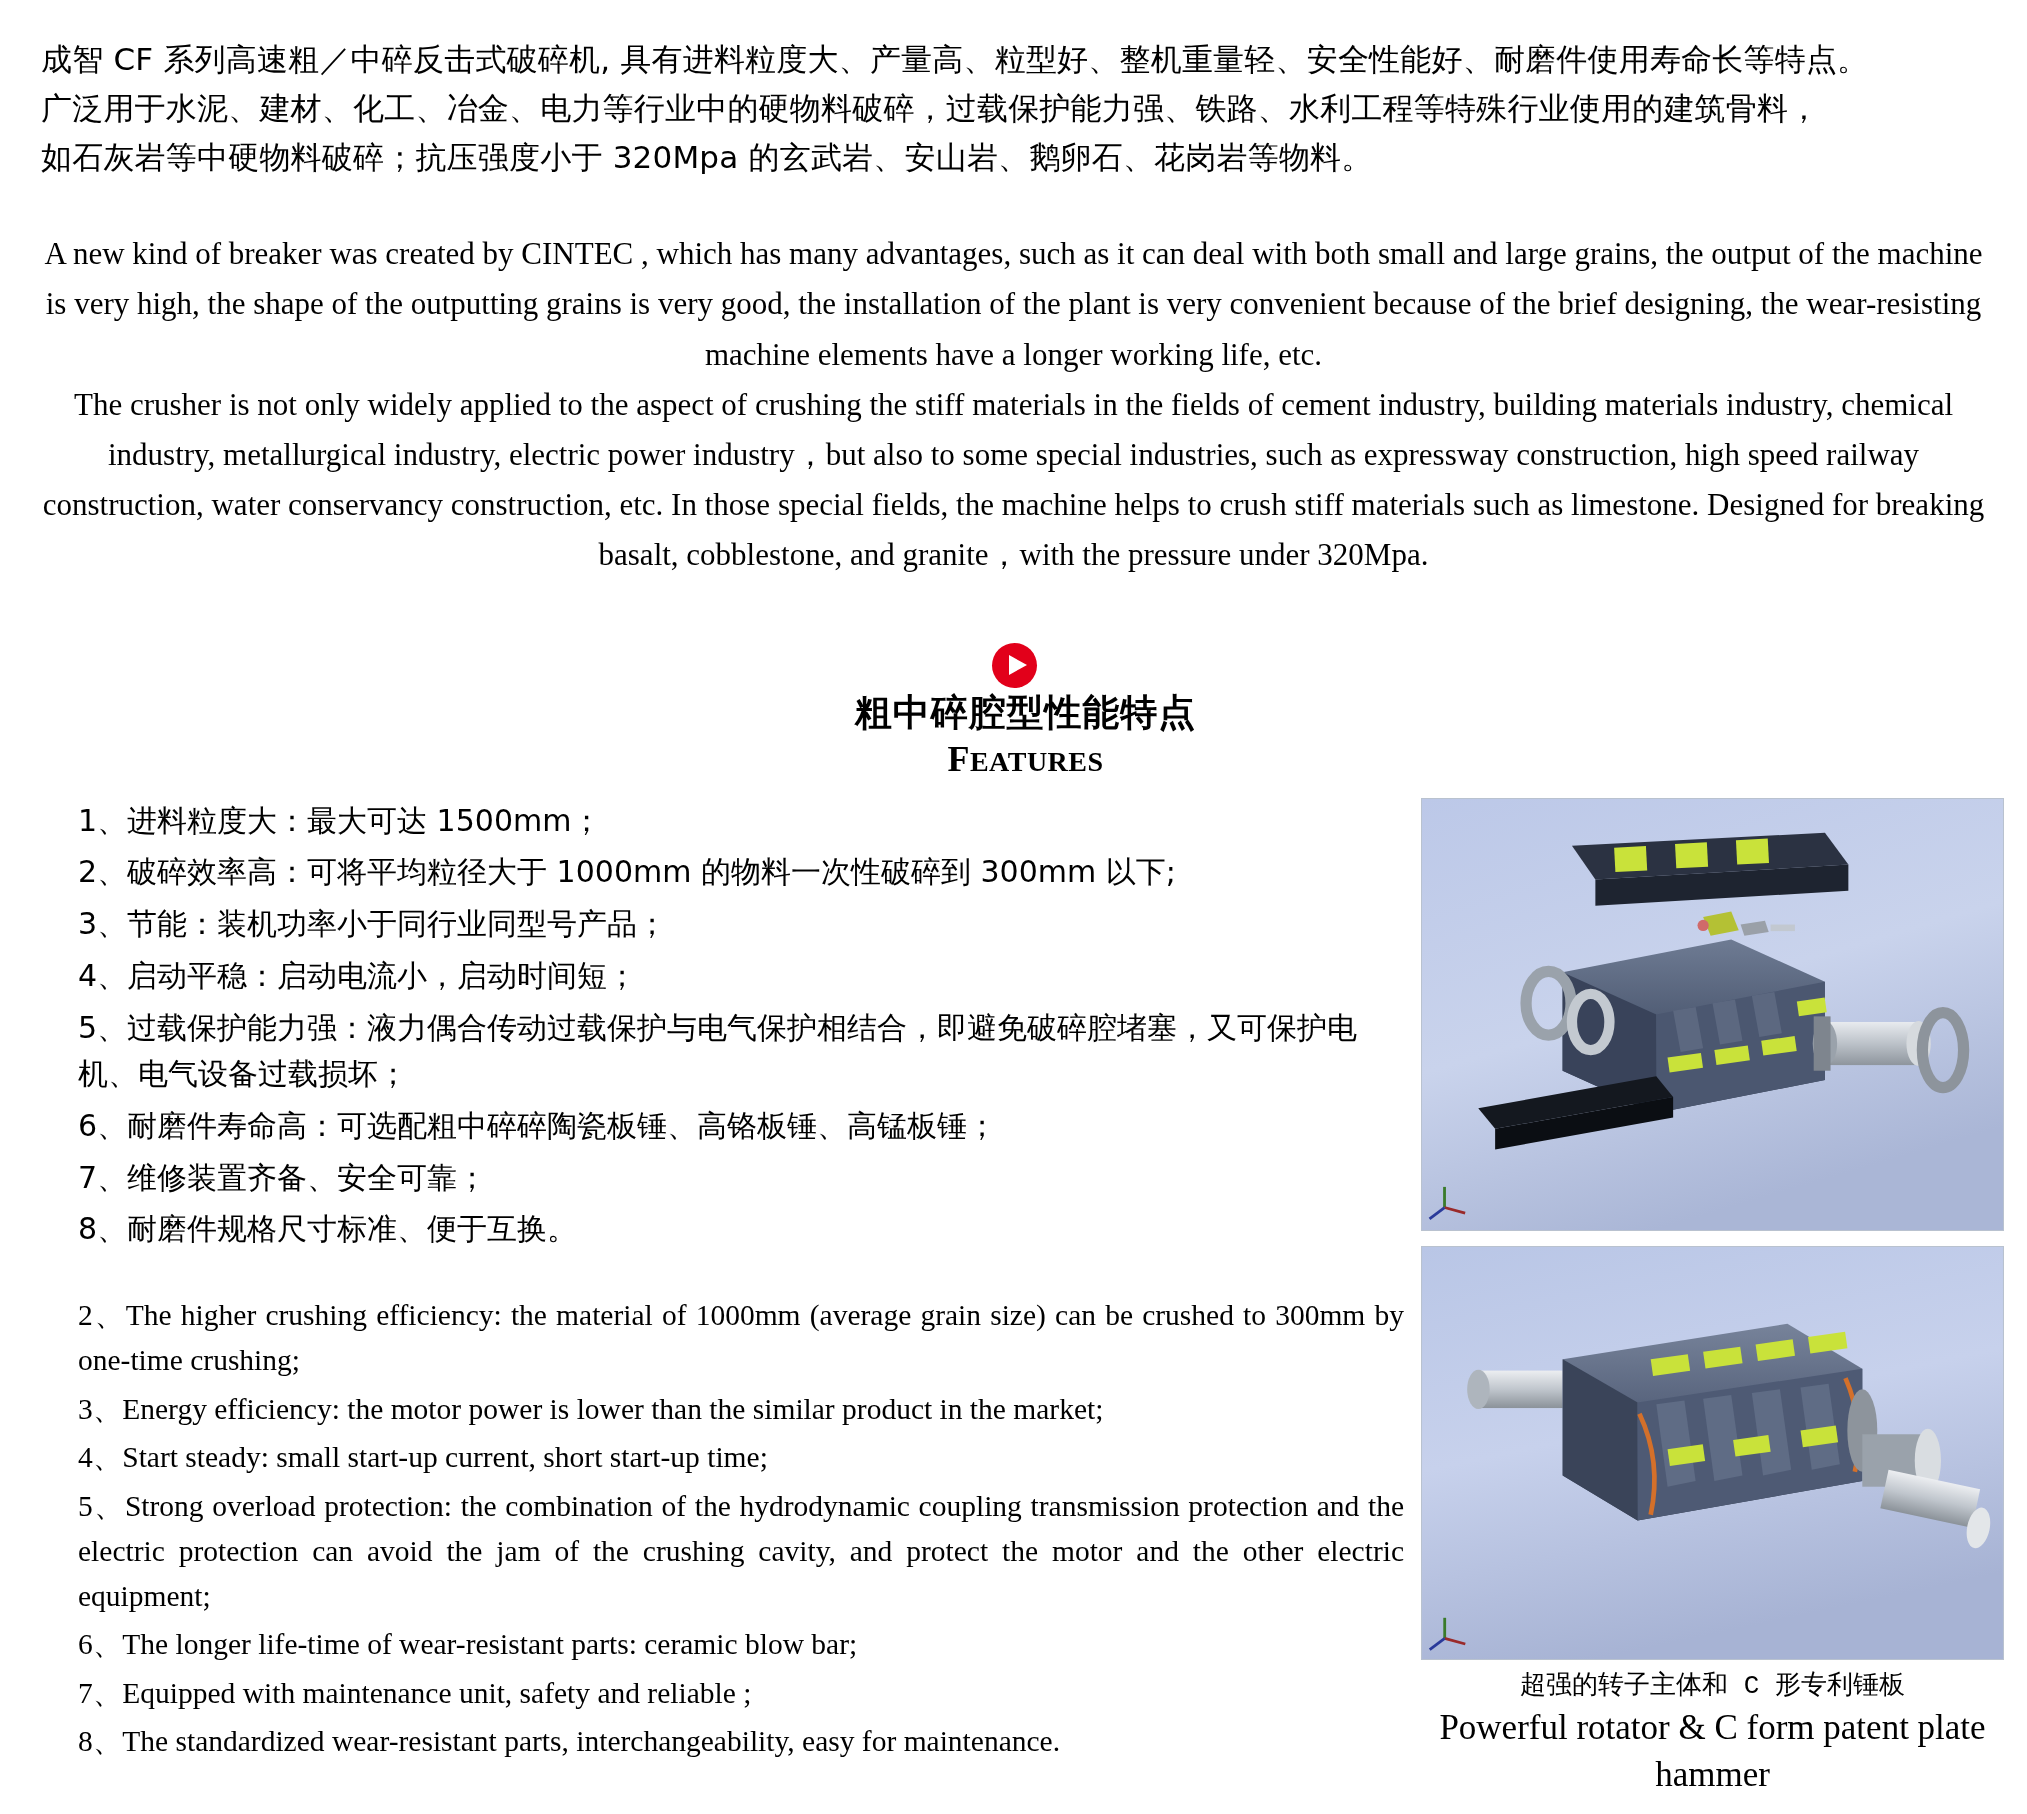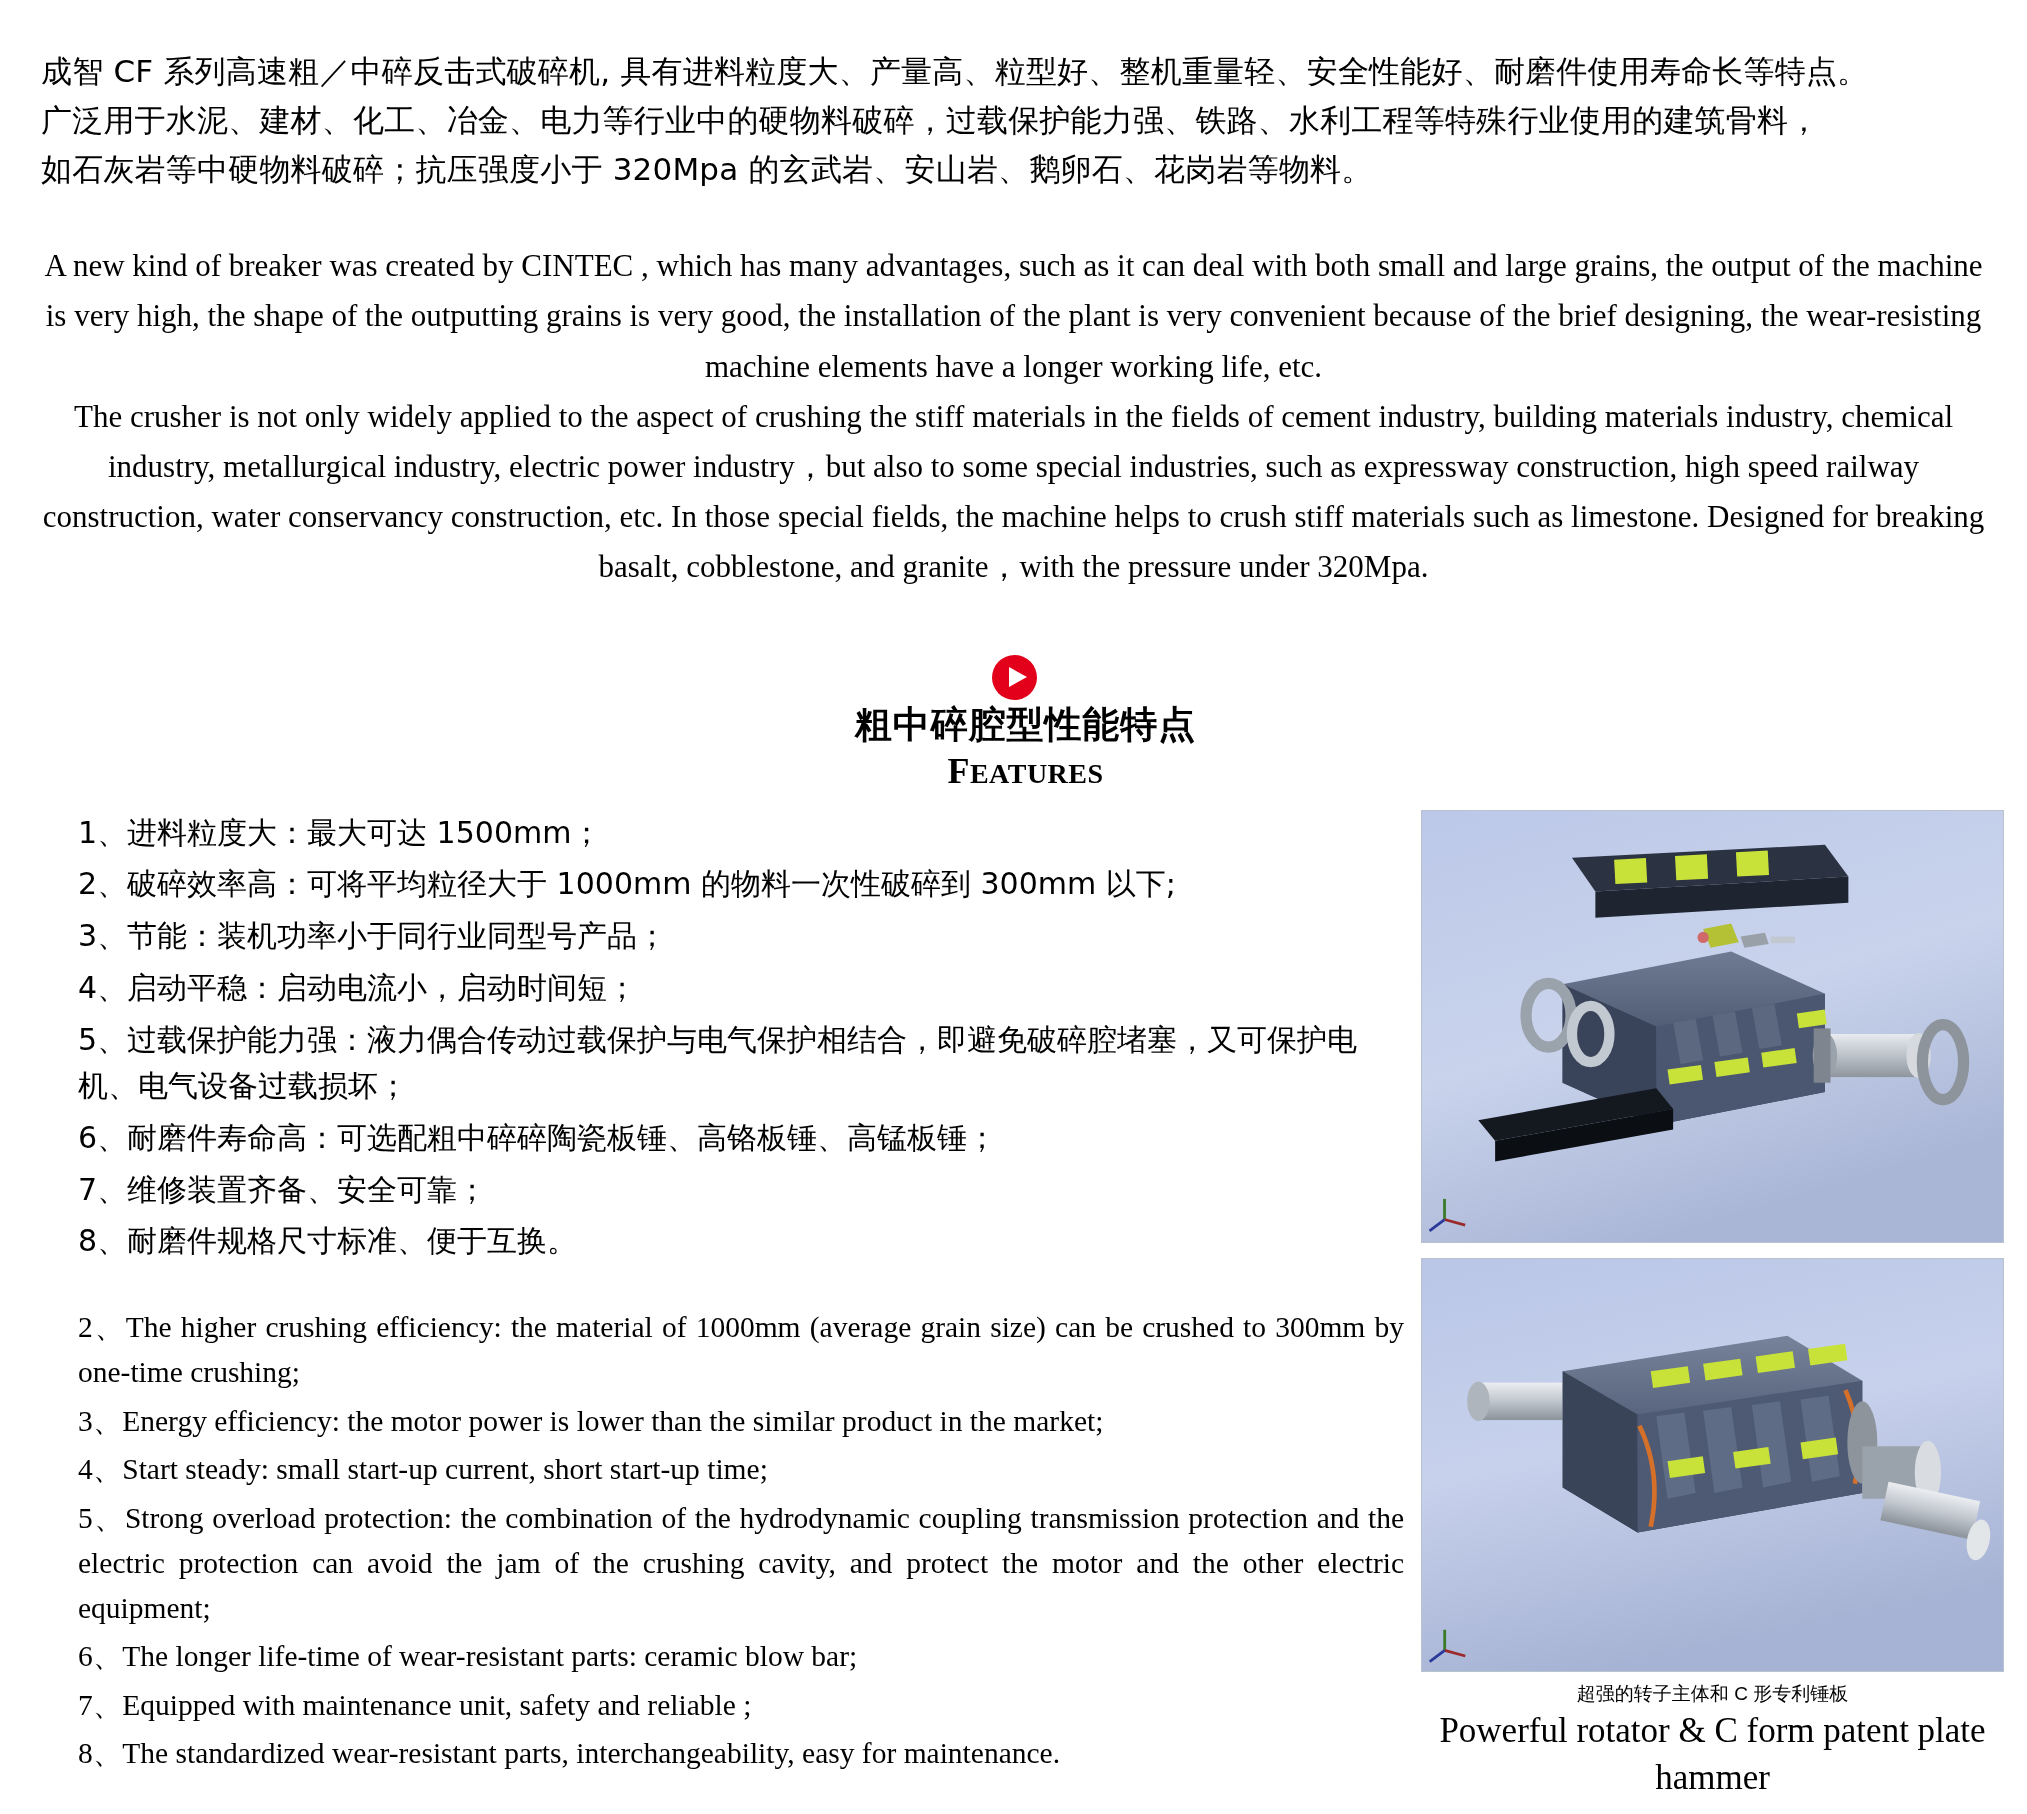--- a/index.html
+++ b/index.html
@@ -13,21 +13,21 @@
     font-family: "Liberation Sans", sans-serif;
     color: #000000;
     position: relative;
     overflow: hidden;
   }
   .page {
     position: relative;
     width: 2027px;
     height: 1815px;
     box-sizing: border-box;
-    padding: 48px 41px 0 41px;
+    padding: 36px 41px 0 41px;
   }
 
   
   .cn-intro {
     font-family: "DejaVu Sans", "Liberation Sans", sans-serif;
     font-size: 31px;
     line-height: 1.52;
     letter-spacing: 0.2px;
     color: #000;
     margin: 0 0 5.6px 0;
@@ -161,22 +161,22 @@
   .figure.second {
     margin-top: 15px;
     height: 412px;
     background: linear-gradient(170deg, #b6c3e2 0%, #c5d0e9 45%, #a9b5d5 100%);
   }
   .fig-caption {
     text-align: center;
     margin-top: 9.4px;
   }
   .cap-cn {
-    font-family: Liberation Sans, sans-serif;
-    font-size: 19px;
+    font-family: Liberation Mono, monospace;
+    font-size: 26px;
     line-height: 1.35;
   }
   .cap-en {
     font-family: "Liberation Serif", serif;
     font-size: 35px;
     line-height: 1.35;
   }
 
   
   .axis-mark {

